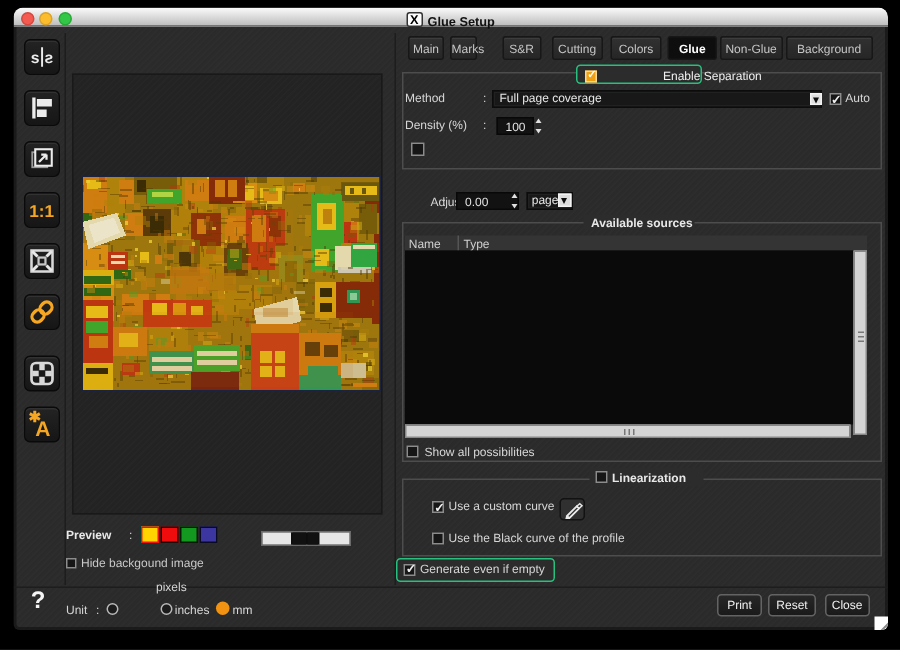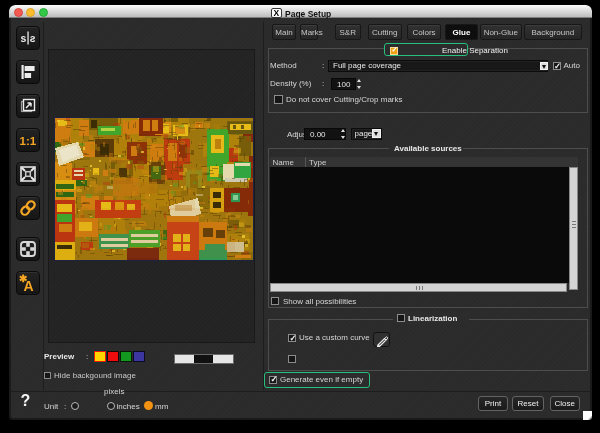--- a/index.html
+++ b/index.html
@@ -40,21 +40,21 @@
 .sw{top:345.5px;width:11.5px;height:11.5px;box-sizing:border-box;}
 </style></head><body>
 
 <div id="win" class="abs">
 
   <div id="tbar" class="abs"></div>
   <div class="abs tl" style="left:4.5px;background:#f55a50;border:0.5px solid #d44840;"></div>
   <div class="abs tl" style="left:17px;background:#fbbd2e;border:0.5px solid #dba327;"></div>
   <div class="abs tl" style="left:29.5px;background:#33c748;border:0.5px solid #27aa36;"></div>
   <div class="abs" style="left:262px;top:2.5px;width:10.5px;height:10.5px;background:#fdfdfd;border:1px solid #333;border-radius:2px;box-sizing:border-box;font-size:8.5px;font-weight:bold;color:#000;text-align:center;line-height:9.5px;">X</div>
-  <div id="title" class="abs" style="left:276px;width:60px;text-align:left;">Page Setup</div>
+  <div id="title" class="abs" style="left:276px;width:60px;text-align:left;">Glue Setup</div>
 
   <div class="abs ibtn" style="top:21px;"><svg width="22" height="22" viewBox="0 0 22 22">
         <text x="3.5" y="15" font-family="Liberation Sans" font-size="10.5" font-weight="bold" fill="#ececec">s</text>
         <rect x="10.4" y="4.5" width="1.3" height="13" fill="#ececec"></rect>
         <text x="3.5" y="15" font-family="Liberation Sans" font-size="10.5" font-weight="bold" fill="#ececec" transform="translate(22,0) scale(-1,1)">s</text>
       </svg></div>
   <div class="abs ibtn" style="top:55px;"><svg width="22" height="22" viewBox="0 0 22 22">
         <rect x="4.5" y="4" width="2.2" height="14" fill="#ececec"></rect>
         <rect x="7.6" y="5" width="10" height="5" fill="#ececec"></rect>
         <rect x="7.6" y="12" width="6.5" height="5" fill="#ececec"></rect>
@@ -131,21 +131,20 @@
   <div class="abs lab" style="left:324px;top:56px;color:#e8e8e8;">Full page coverage</div>
   <div class="abs cbtn" style="left:530.5px;top:56.5px;"></div>
   <div class="abs cb cbchk" style="left:543.5px;top:57px;"></div>
   <div class="abs lab" style="left:554.5px;top:56px;">Auto</div>
 
   <div class="abs lab" style="left:261px;top:73.5px;">Density (%)</div>
   <div class="abs lab" style="left:313px;top:73.5px;">:</div>
   <div class="abs vbox" style="left:322px;top:72.5px;width:25px;height:12px;padding:1px 0 0 5px;">100</div>
   <div class="abs spin" style="left:348px;top:73.5px;"></div>
   <div class="abs cb" style="left:264.5px;top:89.5px;width:9px;height:9px;"></div>
-  <div class="abs lab" style="left:277px;top:89.5px;">Do not cover Cutting/Crop marks</div>
 
   <div class="abs lab" style="left:259px;top:124.5px;margin-left:19px;">Adjust</div>
   <div class="abs lab" style="left:286px;top:124.5px;">:</div>
   <div class="abs vbox" style="left:295px;top:122.5px;width:42px;height:12px;padding:1px 0 0 5px;">0.00</div>
   <div class="abs spin" style="left:332px;top:123.5px;"></div>
   <div class="abs combo" style="left:341.5px;top:122.5px;width:31px;height:12px;"></div>
   <div class="abs lab" style="left:345.5px;top:124px;color:#e8e8e8;">page</div>
   <div class="abs cbtn" style="left:363px;top:124px;"></div>
 
   <div class="abs fs" style="left:258.5px;top:143px;width:320px;height:160px;"></div>
@@ -181,20 +180,21 @@
   <div class="abs lab" style="left:290px;top:328px;">Use a custom curve</div>
   <div class="abs" style="left:364px;top:327px;width:17px;height:14.5px;background:#303030;border:1px solid #121212;border-radius:3px;box-sizing:border-box;">
     <svg width="15" height="12.5" viewBox="0 0 15 12.5">
         <g stroke="#e8e8e8" stroke-width="1.2" fill="none">
     <path d="M4 10 L10.5 3.5 L12 5 L5.5 11.5 Z M4 10 L3.5 12 L5.5 11.5"></path>
     <path d="M10.5 3.5 L12.5 1.8 L14 3.2 L12 5" stroke-width="1"></path>
         </g>
       </svg>
   </div>
   <div class="abs cb" style="left:279px;top:349.5px;"></div>
+  <div class="abs lab" style="left:290px;top:349px;">Use the Black curve of the profile</div>
 
   <div class="abs gbox" style="left:254.5px;top:367px;width:106px;height:15.5px;"></div>
   <div class="abs cb cbchk" style="left:260px;top:370.5px;"></div>
   <div class="abs lab" style="left:271px;top:370px;">Generate even if empty</div>
 
   <div class="abs lab" style="left:11.5px;top:391px;font-size:16px;font-weight:bold;color:#f5f5f5;">?</div>
   <div class="abs lab" style="left:35px;top:397px;">Unit</div>
   <div class="abs lab" style="left:55px;top:397px;">:</div>
   <div class="abs radio" style="left:61.5px;top:396.5px;"></div>
   <div class="abs lab" style="left:71px;top:382px;padding-left:24px;">pixels</div>

